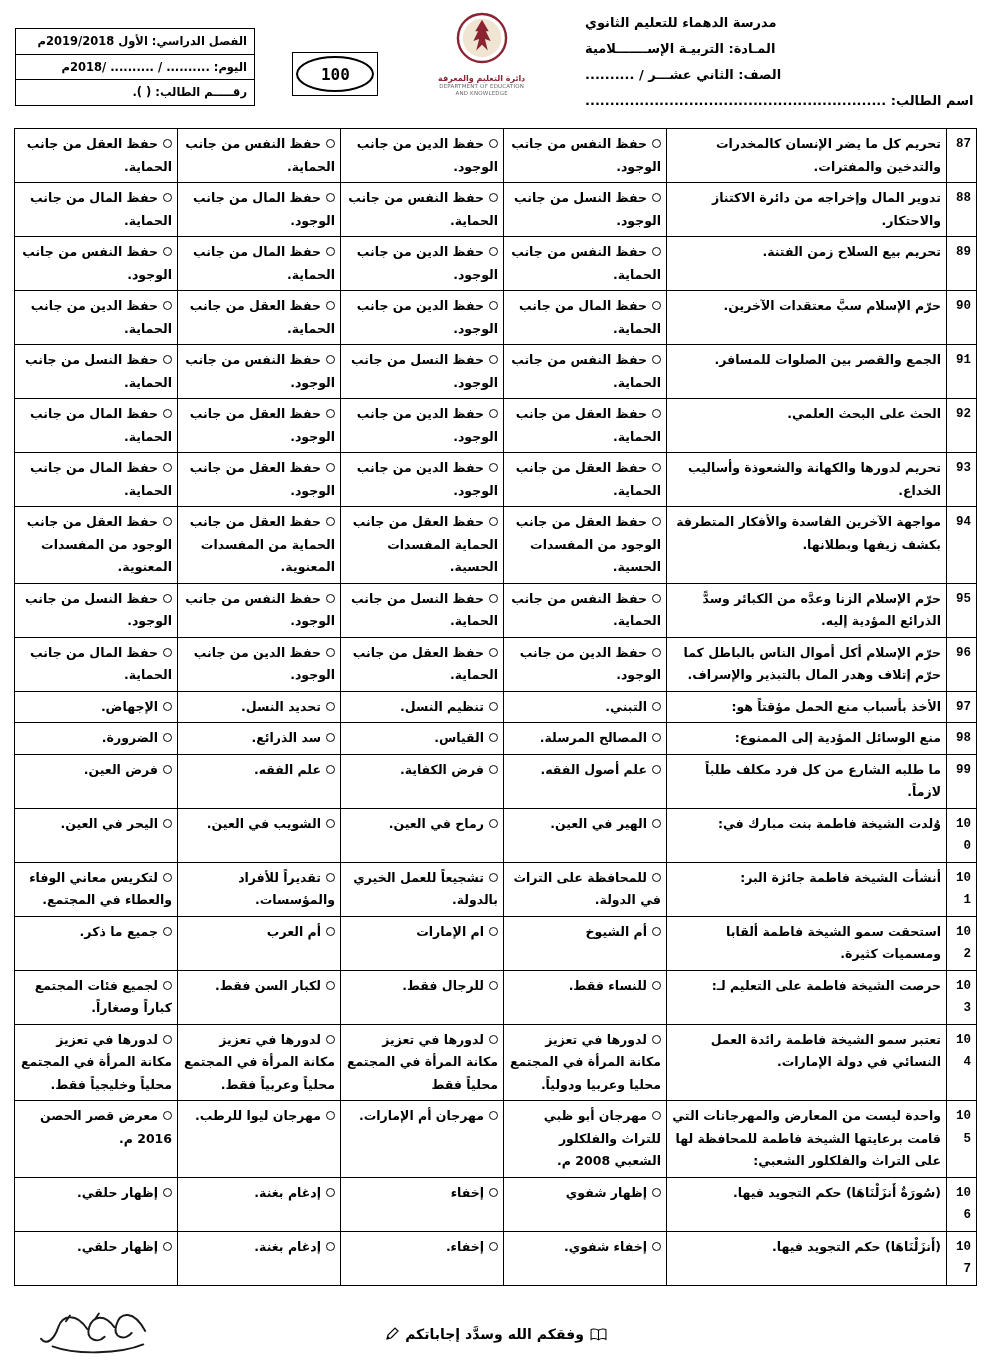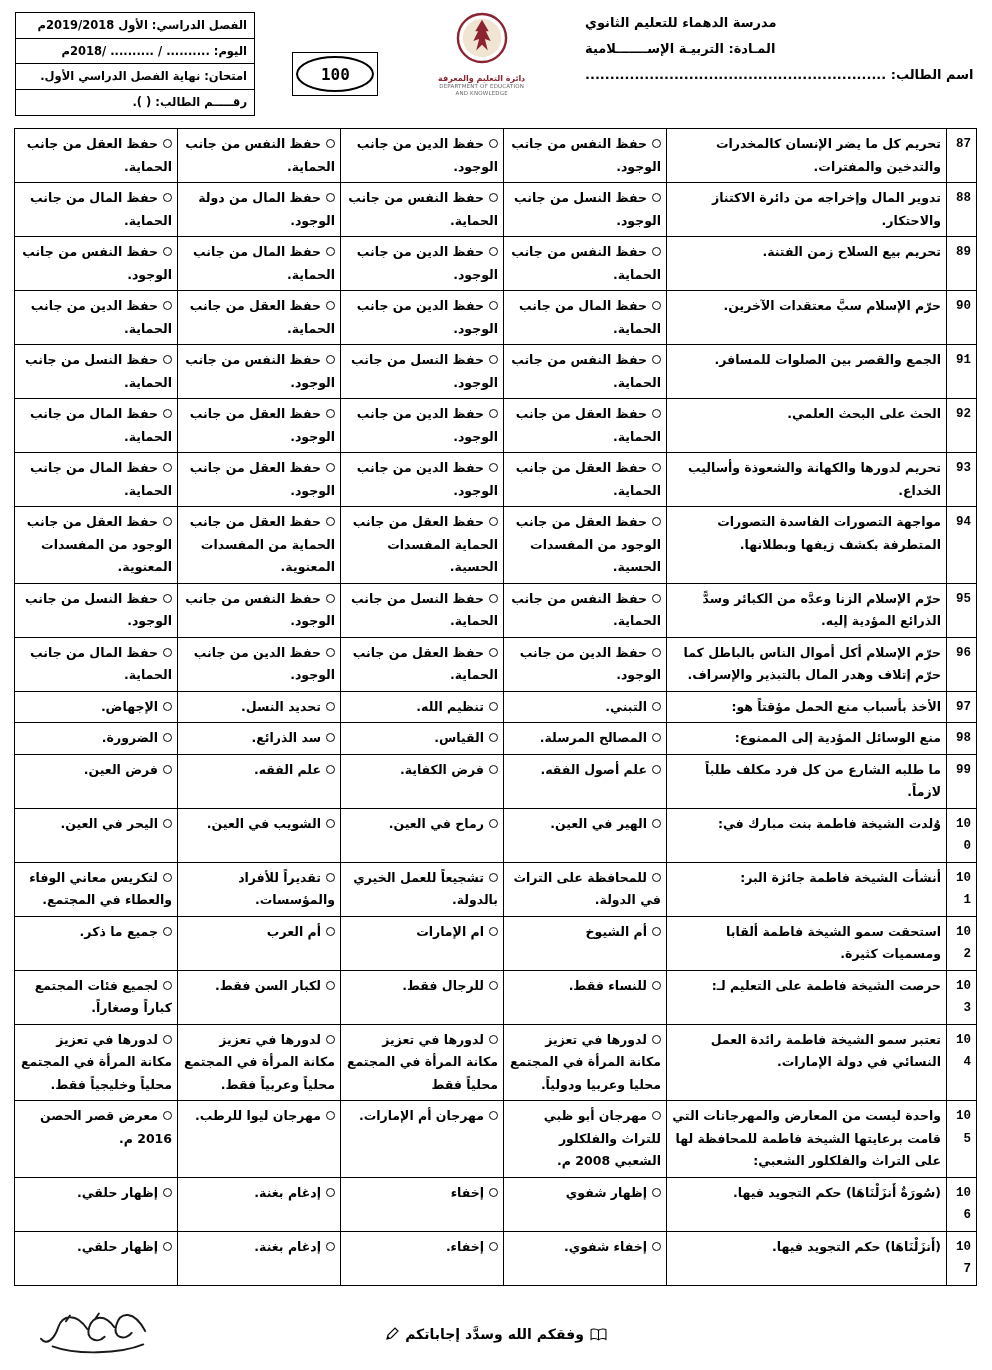--- a/index.html
+++ b/index.html
@@ -7,21 +7,21 @@
   .page { width:992px; min-height:1370px; margin:0 auto; background:#fff; direction:rtl; padding:10px 15px 8px 15px; position:relative; }
 
   
   .header { display:flex; align-items:flex-start; justify-content:space-between; min-height:112px; }
   .school-info { width:392px; font-weight:bold; font-size:13px; line-height:2.0; text-align:left; white-space:nowrap; overflow:hidden; }
   .logo-block { width:132px; text-align:center; padding-top:2px; flex-shrink:0; }
   .logo-ar { font-size:8px; color:#8b2332; font-weight:bold; margin-top:6px; }
   .logo-en { font-size:5.5px; color:#666; letter-spacing:.2px; line-height:1.3; }
   .score-box { width:86px; border:1px solid #000; padding:3px; margin-top:42px; flex-shrink:0; background:#fff; }
   .score-oval { width:100%; height:36px; border:2px solid #000; border-radius:50%; display:flex; align-items:center; justify-content:center; font-weight:bold; font-size:16px; font-family:"DejaVu Sans Mono","DejaVu Sans",monospace; }
-  .exam-info { width:240px; border:1px solid #000; font-size:11.5px; font-weight:bold; flex-shrink:0; margin-top:2px; }
+  .exam-info { width:240px; border:1px solid #000; font-size:11.5px; font-weight:bold; flex-shrink:0; margin-top:18px; }
   .ei-row { border-bottom:1px solid #000; padding:2px 7px; line-height:1.8; white-space:nowrap; overflow:hidden; }
   .ei-row:last-child { border-bottom:none; }
 
   
   table.questions { width:962px; border-collapse:collapse; margin-top:6px; table-layout:fixed; }
   table.questions td { border:1px solid #000; vertical-align:top; padding:4px 5px; font-size:12.5px; font-weight:bold; line-height:1.8; text-align:right; word-wrap:break-word; }
   td.num { text-align:center; padding:4px 2px; font-family:Liberation Mono, monospace; }
   .radio { display:inline-block; width:9px; height:9px; border:1.3px solid #000; border-radius:50%; margin-left:5px; background:#fff; }
 
   
@@ -32,20 +32,21 @@
 </head>
 <body>
 
 <div class="page">
 
   <div class="header">
 
     <div class="school-info">
       <div>مدرسة الدهماء للتعليم الثانوي</div>
       <div>المـادة: التربيـة الإســـــــلامية</div>
+      <div>الصف: الثاني عشـــر / ..........</div>
       <div>اسم الطالب: .............................................................</div>
     </div>
 
     <div class="logo-block">
       <svg width="52" height="52" viewBox="0 0 54 54">
         <circle cx="27" cy="27" r="25" fill="#ffffff" stroke="#8b2332" stroke-width="2.5"></circle>
         <circle cx="27" cy="27" r="20" fill="#c9a05c" opacity="0.28"></circle>
         <path d="M27 8 L34 20 L31 20 L36 30 L30 28 L33 40 L27 34 L21 40 L24 28 L18 30 L23 20 L20 20 Z" fill="#8b2332"></path>
       </svg>
       <div class="logo-ar">دائرة التعليم والمعرفة</div>
@@ -53,21 +54,20 @@
       <div class="logo-en">AND KNOWLEDGE</div>
     </div>
 
     <div class="score-box">
       <div class="score-oval">100</div>
     </div>
 
     <div class="exam-info">
       <div class="ei-row">الفصل الدراسي: الأول 2019/2018م</div>
       <div class="ei-row">اليوم: .......... / .......... /2018م</div>
-      <div class="ei-row">امتحان: نهاية الفصل الدراسي الأول.</div>
       <div class="ei-row">رقـــــم الطالب: (        ).</div>
     </div>
 
   </div>
 
   <table class="questions">
     <colgroup>
       <col style="width:30px">
       <col style="width:280px">
       <col style="width:163px">
@@ -83,21 +83,21 @@
     <td class="opt"><span class="radio"></span><span class="opt-text">حفظ الدين من جانب الوجود.</span></td>
     <td class="opt"><span class="radio"></span><span class="opt-text">حفظ النفس من جانب الحماية.</span></td>
     <td class="opt"><span class="radio"></span><span class="opt-text">حفظ العقل من جانب الحماية.</span></td>
   </tr>
 
   <tr>
     <td class="num">88</td>
     <td class="q">تدوير المال وإخراجه من دائرة الاكتناز والاحتكار.</td>
     <td class="opt"><span class="radio"></span><span class="opt-text">حفظ النسل من جانب الوجود.</span></td>
     <td class="opt"><span class="radio"></span><span class="opt-text">حفظ النفس من جانب الحماية.</span></td>
-    <td class="opt"><span class="radio"></span><span class="opt-text">حفظ المال من دولة الوجود.</span></td>
+    <td class="opt"><span class="radio"></span><span class="opt-text">حفظ المال من جانب الوجود.</span></td>
     <td class="opt"><span class="radio"></span><span class="opt-text">حفظ المال من جانب الحماية.</span></td>
   </tr>
 
   <tr>
     <td class="num">89</td>
     <td class="q">تحريم بيع السلاح زمن الفتنة.</td>
     <td class="opt"><span class="radio"></span><span class="opt-text">حفظ النفس من جانب الحماية.</span></td>
     <td class="opt"><span class="radio"></span><span class="opt-text">حفظ الدين من جانب الوجود.</span></td>
     <td class="opt"><span class="radio"></span><span class="opt-text">حفظ المال من جانب الحماية.</span></td>
     <td class="opt"><span class="radio"></span><span class="opt-text">حفظ النفس من جانب الوجود.</span></td>
@@ -134,21 +134,21 @@
     <td class="num">93</td>
     <td class="q">تحريم لدورها والكهانة والشعوذة وأساليب الخداع.</td>
     <td class="opt"><span class="radio"></span><span class="opt-text">حفظ العقل من جانب الحماية.</span></td>
     <td class="opt"><span class="radio"></span><span class="opt-text">حفظ الدين من جانب الوجود.</span></td>
     <td class="opt"><span class="radio"></span><span class="opt-text">حفظ العقل من جانب الوجود.</span></td>
     <td class="opt"><span class="radio"></span><span class="opt-text">حفظ المال من جانب الحماية.</span></td>
   </tr>
 
   <tr>
     <td class="num">94</td>
-    <td class="q">مواجهة التصورات الفاسدة التصورات المتطرفة بكشف زيفها وبطلانها.</td>
+    <td class="q">مواجهة الآخرين الفاسدة والأفكار المتطرفة بكشف زيفها وبطلانها.</td>
     <td class="opt"><span class="radio"></span><span class="opt-text">حفظ العقل من جانب الوجود من المفسدات الحسية.</span></td>
     <td class="opt"><span class="radio"></span><span class="opt-text">حفظ العقل من جانب الحماية المفسدات الحسية.</span></td>
     <td class="opt"><span class="radio"></span><span class="opt-text">حفظ العقل من جانب الحماية من المفسدات المعنوية.</span></td>
     <td class="opt"><span class="radio"></span><span class="opt-text">حفظ العقل من جانب الوجود من المفسدات المعنوية.</span></td>
   </tr>
 
   <tr>
     <td class="num">95</td>
     <td class="q">حرّم الإسلام الزنا وعدَّه من الكبائر وسدًّ الذرائع المؤدية إليه.</td>
     <td class="opt"><span class="radio"></span><span class="opt-text">حفظ النفس من جانب الحماية.</span></td>
@@ -163,21 +163,21 @@
     <td class="opt"><span class="radio"></span><span class="opt-text">حفظ الدين من جانب الوجود.</span></td>
     <td class="opt"><span class="radio"></span><span class="opt-text">حفظ العقل من جانب الحماية.</span></td>
     <td class="opt"><span class="radio"></span><span class="opt-text">حفظ الدين من جانب الوجود.</span></td>
     <td class="opt"><span class="radio"></span><span class="opt-text">حفظ المال من جانب الحماية.</span></td>
   </tr>
 
   <tr>
     <td class="num">97</td>
     <td class="q">الأخذ بأسباب منع الحمل مؤقتاً هو:</td>
     <td class="opt"><span class="radio"></span><span class="opt-text">التبني.</span></td>
-    <td class="opt"><span class="radio"></span><span class="opt-text">تنظيم الله.</span></td>
+    <td class="opt"><span class="radio"></span><span class="opt-text">تنظيم النسل.</span></td>
     <td class="opt"><span class="radio"></span><span class="opt-text">تحديد النسل.</span></td>
     <td class="opt"><span class="radio"></span><span class="opt-text">الإجهاض.</span></td>
   </tr>
 
   <tr>
     <td class="num">98</td>
     <td class="q">منع الوسائل المؤدية إلى الممنوع:</td>
     <td class="opt"><span class="radio"></span><span class="opt-text">المصالح المرسلة.</span></td>
     <td class="opt"><span class="radio"></span><span class="opt-text">القياس.</span></td>
     <td class="opt"><span class="radio"></span><span class="opt-text">سد الذرائع.</span></td>

